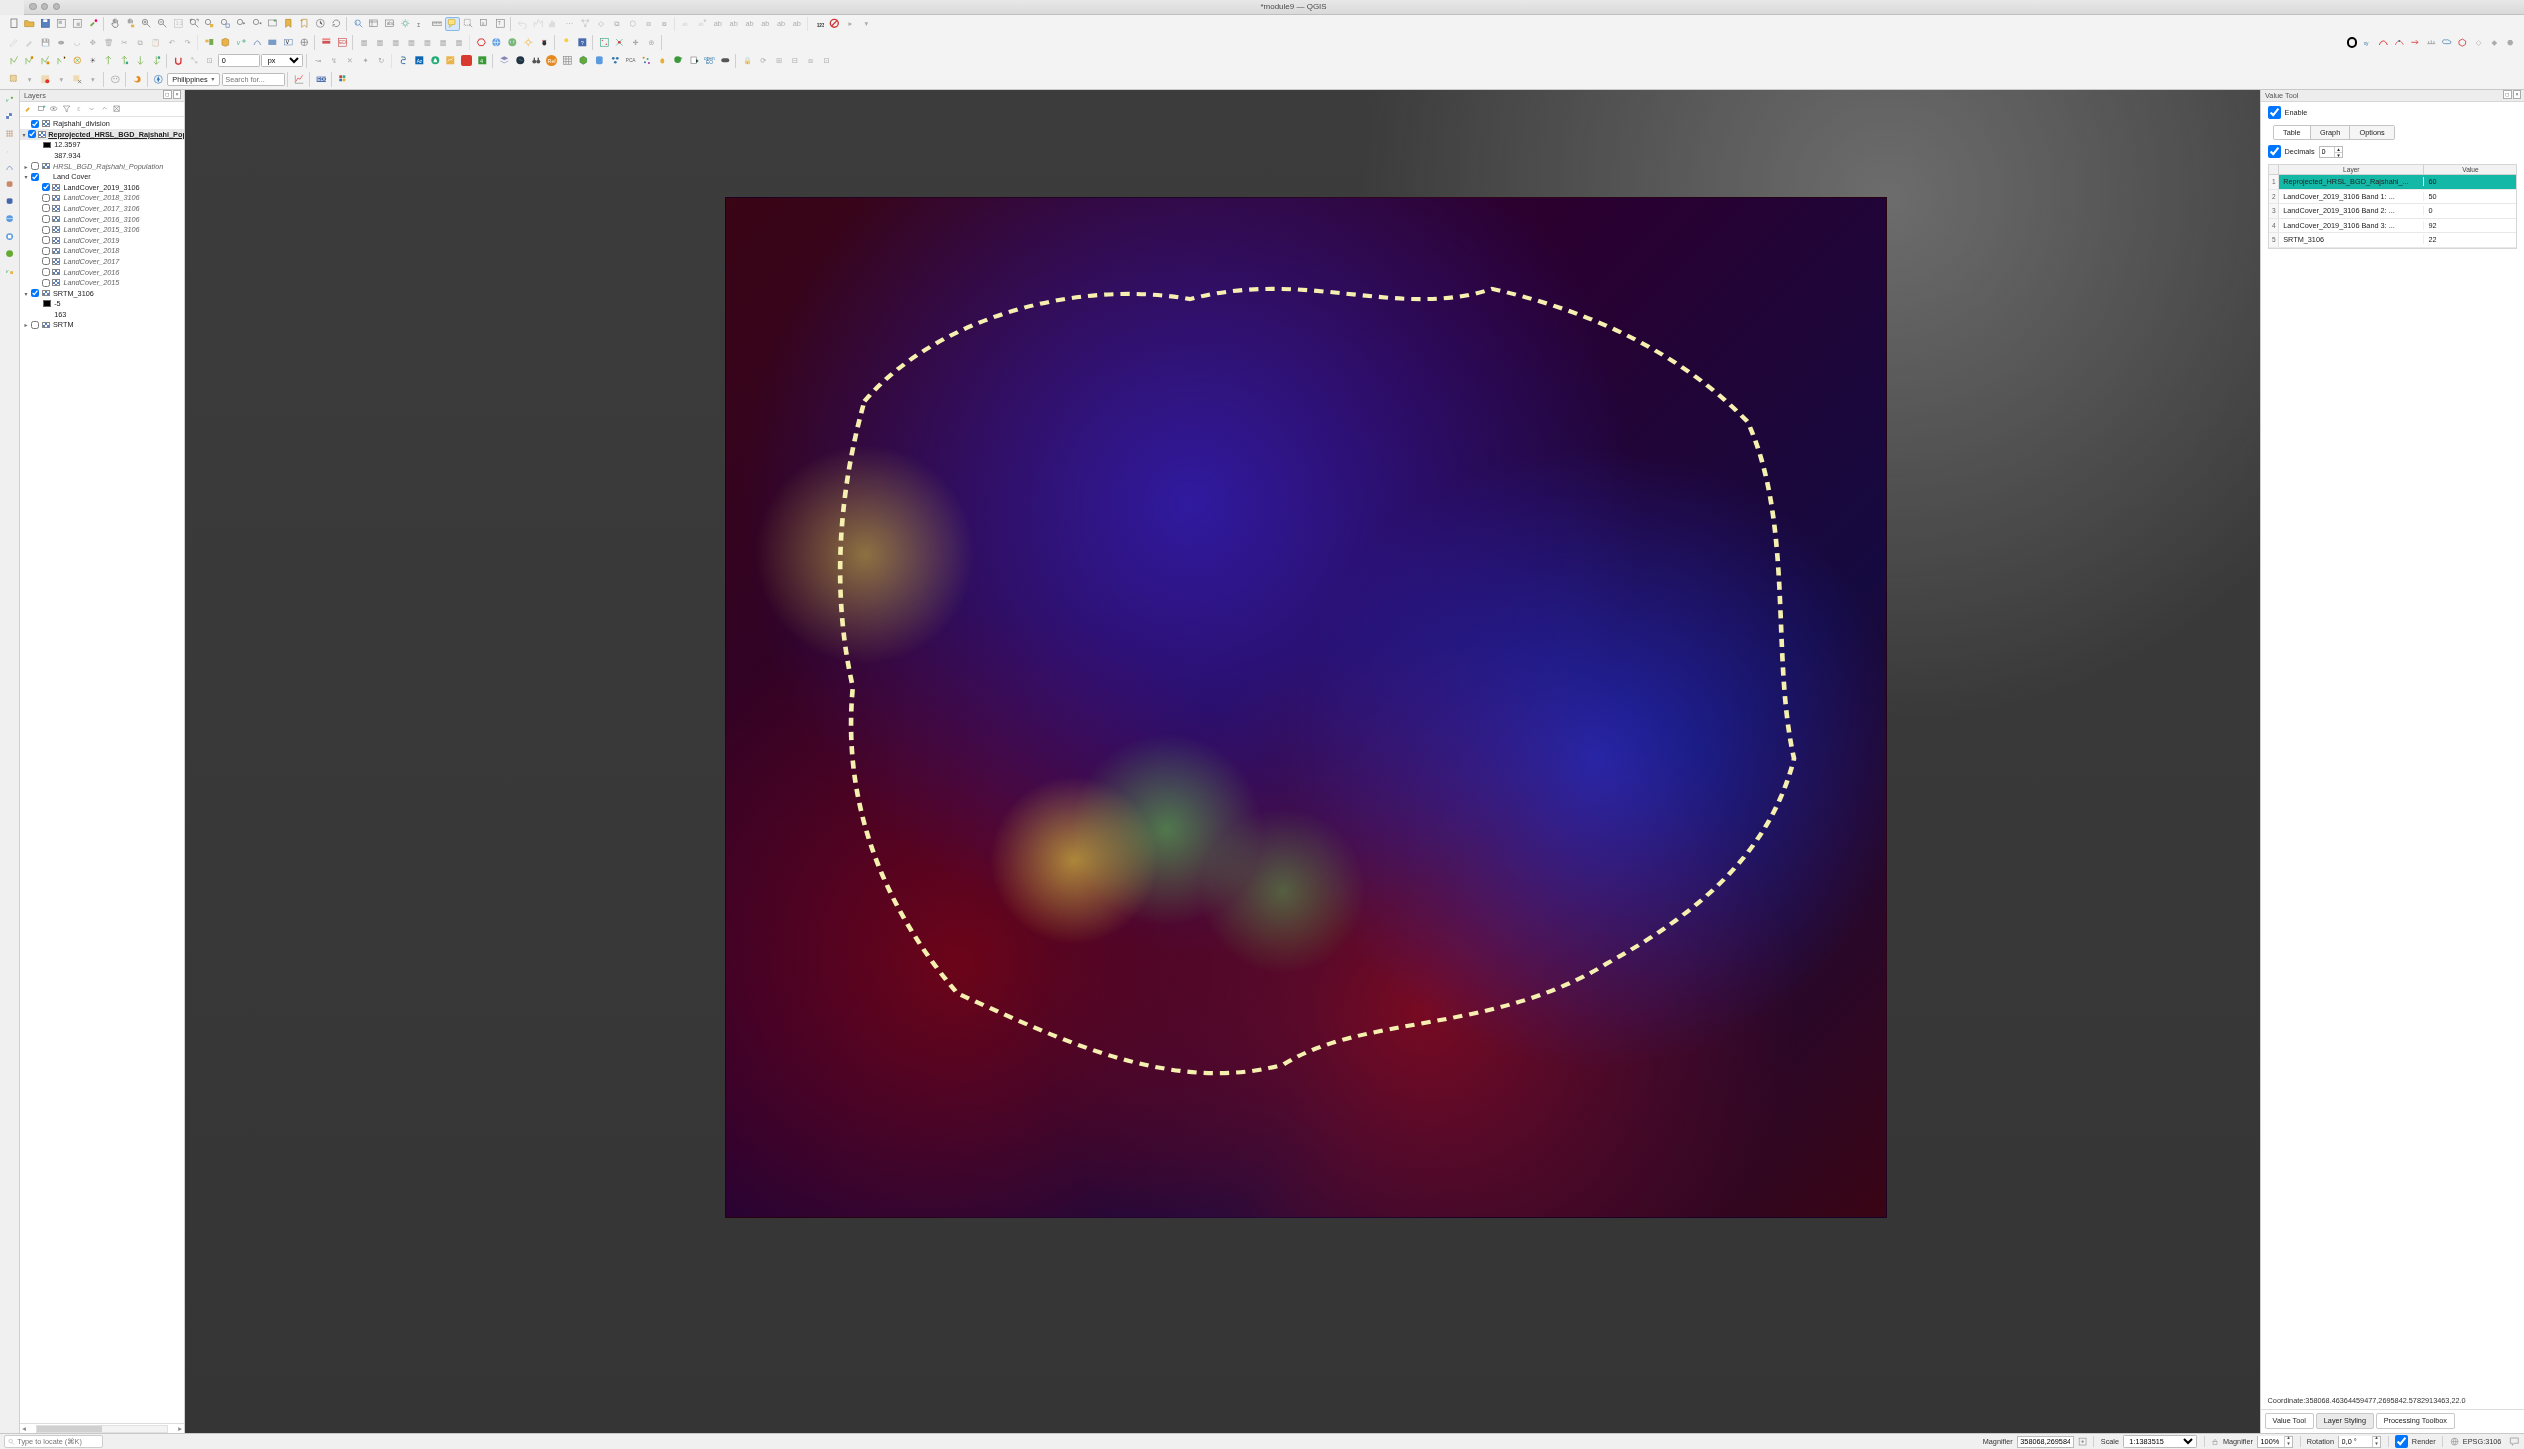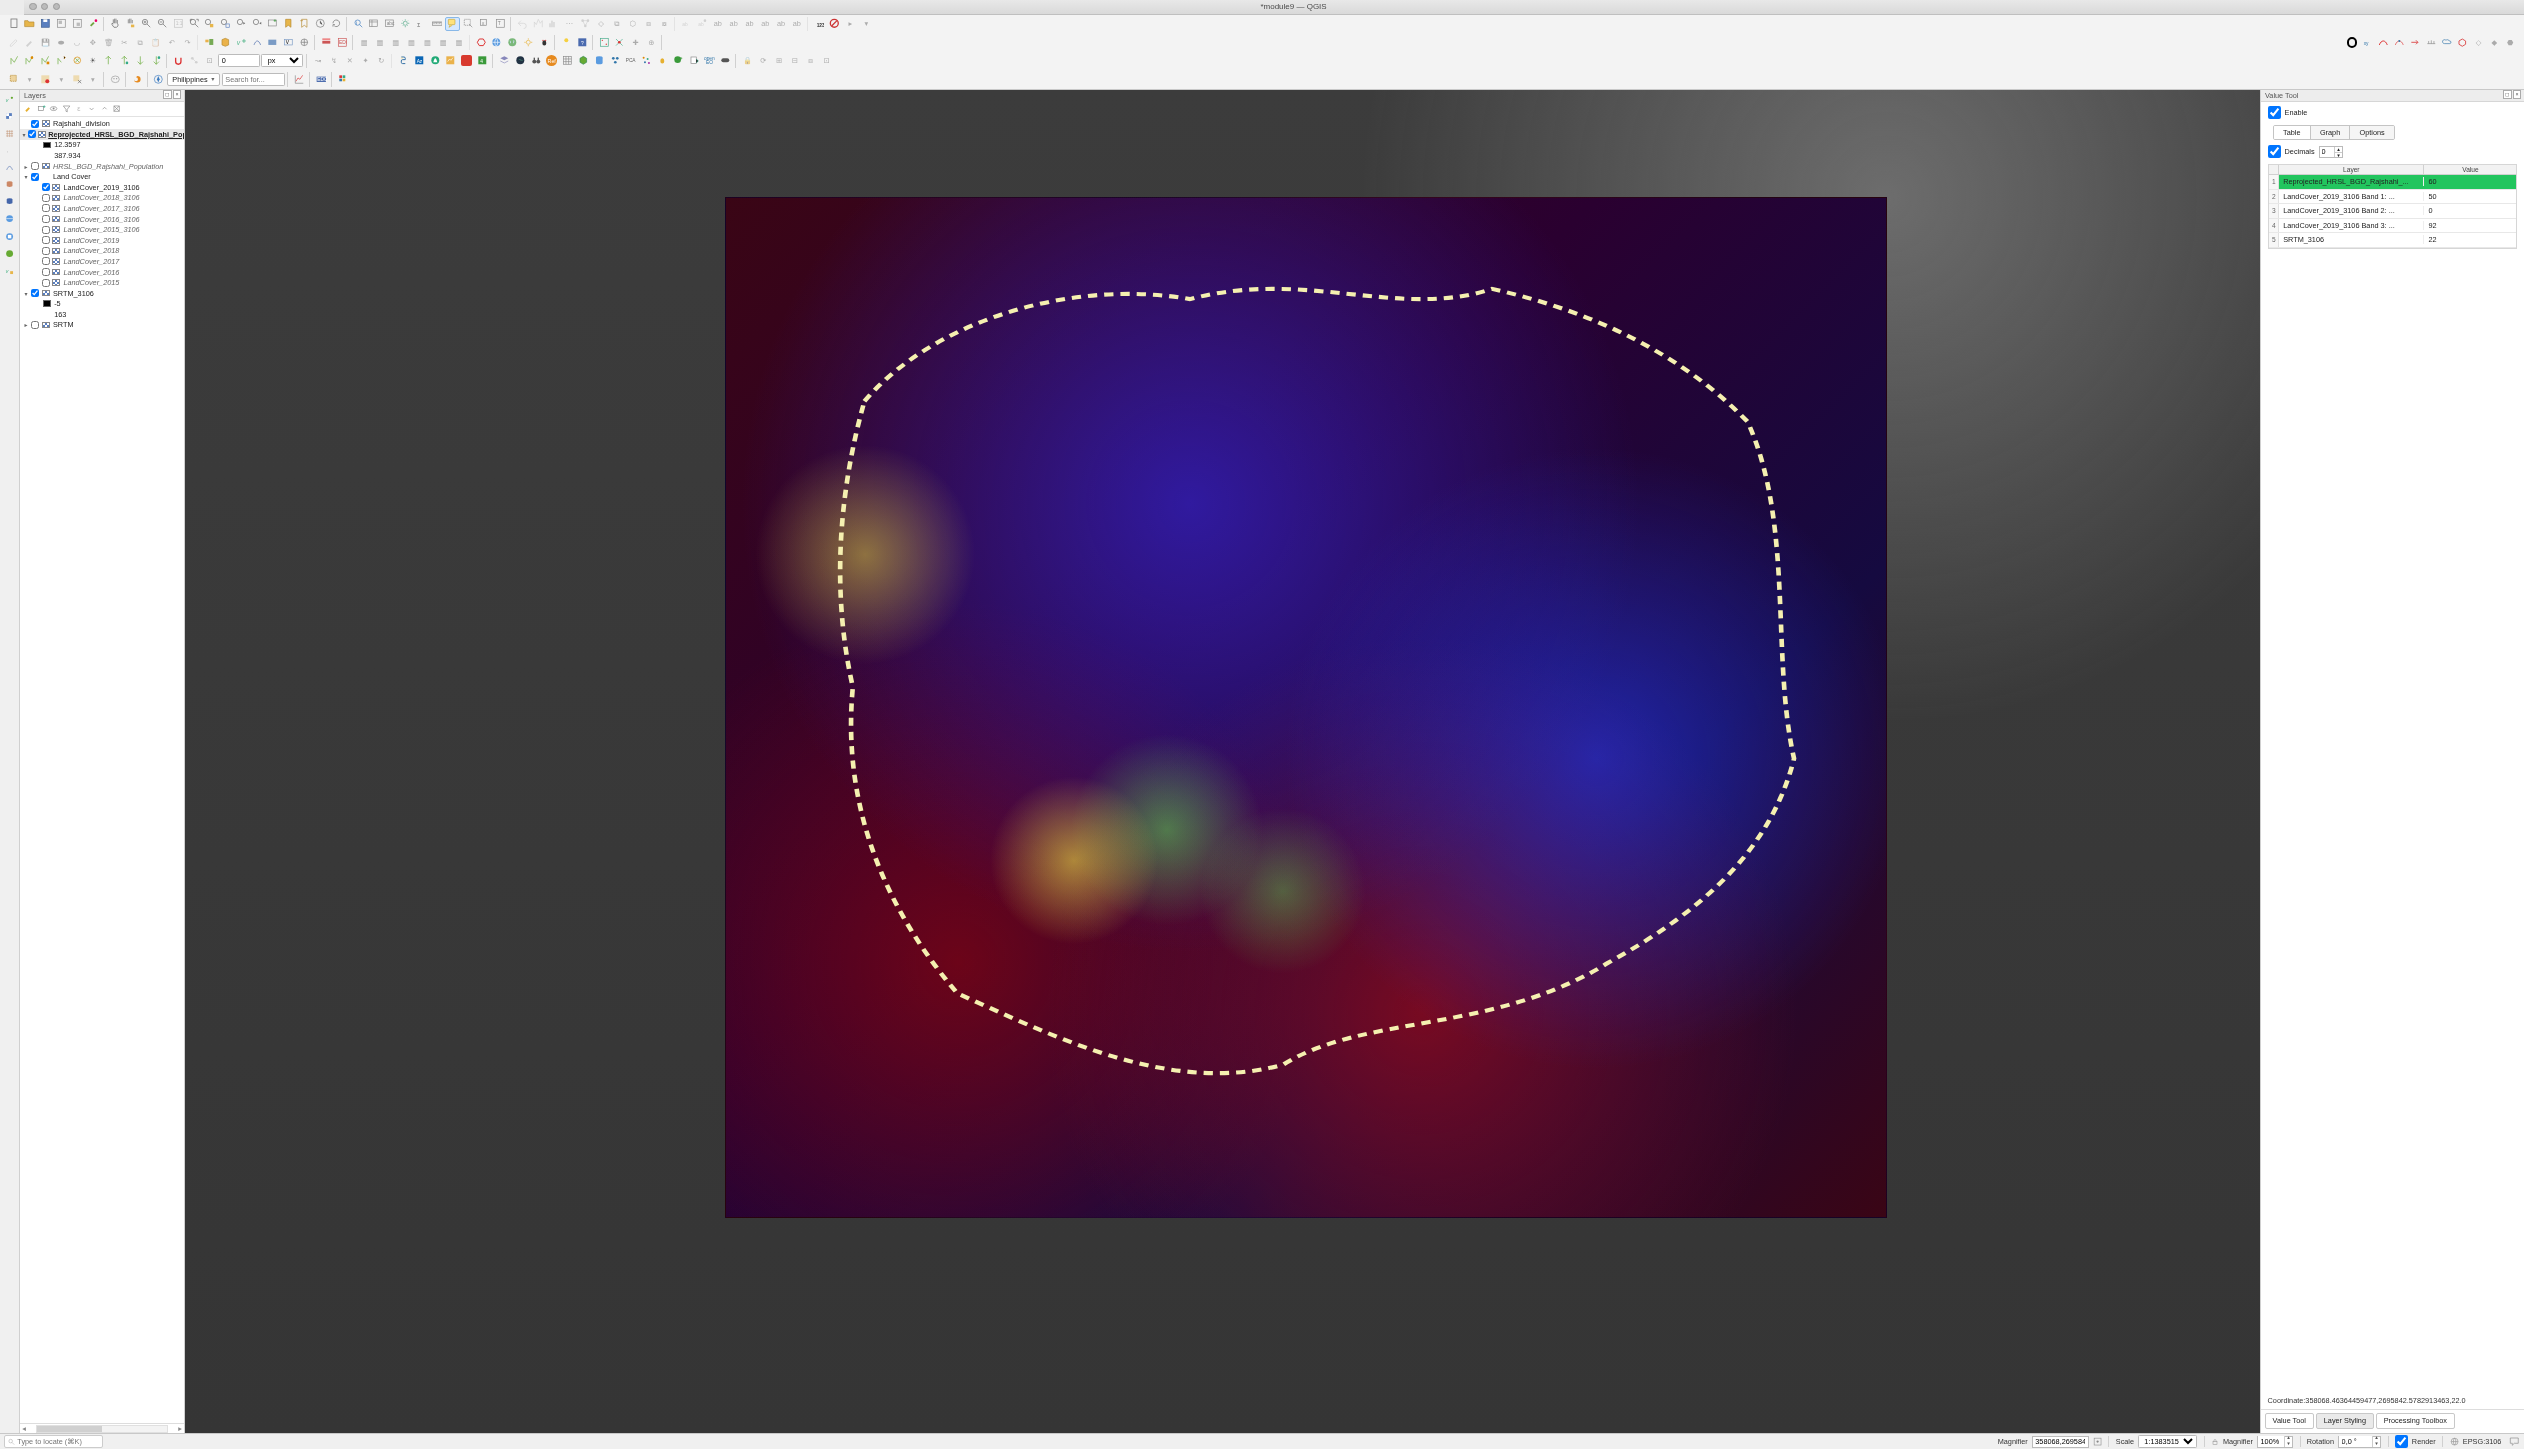--- a/index.html
+++ b/index.html
@@ -66,21 +66,21 @@
 .vt-controls { padding: 4px 6.6px 2.6px 6.6px; display: flex; flex-direction: column; gap: 4px; }
 .vt-row { display: flex; align-items: center; gap: 4px; }
 .vt-tabs { display: flex; border: 0.7px solid #c4c4c4; border-radius: 2px; overflow: hidden; width: fit-content; margin: 2.6px 0 1.3px 5.3px; }
 .vt-tab { padding: 2px 9.2px; cursor: pointer; background: #f5f5f5; border-right: 0.7px solid #c4c4c4; font-size: 7.3px; }
 .vt-tab:last-child { border-right: none; }
 .vt-tab.active { background: #fff; }
 .vt-table { flex: 0 0 auto; margin: 2.6px 6.6px 5.3px 6.6px; border: 0.7px solid #d6d6d6; }
 .vt-head { display: flex; background: #f2f2f2; border-bottom: 0.7px solid #d0d0d0; }
 .vt-head .cell { padding: 1.3px 4px; font-size: 6.6px; color: #444; text-align: center; }
 .vt-body .vrow { display: flex; border-bottom: 0.7px solid #e8e8e8; height: 14.5px; align-items: center; }
-.vt-body .vrow.hl { background: #22c55e; }
+.vt-body .vrow.hl { background: #14b8a6; }
 .vt-body .idx { width: 10.6px; text-align: right; padding-right: 2.6px; color: #666; font-size: 6.6px; border-right: 0.7px solid #e0e0e0; height: 100%; display: flex; align-items: center; justify-content: flex-end; background: #f7f7f7; }
 .vt-body .lname { flex: 1; padding: 0 4px; overflow: hidden; text-overflow: ellipsis; white-space: nowrap; border-right: 0.7px solid #eee; }
 .vt-body .lval { width: 92px; padding: 0 4px; }
 .coord-readout { padding: 4px 6.6px; font-size: 7.3px; color: #333; border-top: 0px; }
 .bottom-tabs { display: flex; gap: 0; border-top: 0.7px solid #ddd; padding: 2.6px 4px 4px 4px; }
 .btab { padding: 2.6px 6.6px; border: 0.7px solid #c8c8c8; border-radius: 2px; margin-right: 2.6px; cursor: pointer; background: #fff; font-size: 7.3px; }
 .btab.active { background: #eaeaea; }
 .statusbar { height: 16px; background: #f0f0f0; border-top: 0.7px solid #c8c8c8; display: flex; align-items: center; padding: 0 4px; gap: 4px; font-size: 7.3px; color: #333; }
 .statusbar .sep { width: 0.7px; height: 10.6px; background: #d0d0d0; margin: 0 2.6px; }
 .statusbar input[type=text] { height: 12px; border: 0.7px solid #bbb; padding: 0 2.6px; font-size: 7.3px; background: #fff; }
@@ -1233,21 +1233,21 @@
     </div>
     <div class="flex1"></div>
     <span>Magnifier</span>
     <input type="text" style="width: 57px;" value="358068,2695843">
     <svg width="9.2" height="9.2" viewBox="0 0 16 16">
         <rect x="2" y="2" width="12" height="12" fill="none" stroke="#888"></rect>
         <circle cx="8" cy="8" r="2" fill="#888"></circle>
       </svg>
     <div class="sep"></div>
     <span>Scale</span>
-    <select class="tb-select" style="width:59px"><option>1:1383515</option></select>
+    <select class="tb-select" style="width:74px"><option>1:1383515</option></select>
     <div class="sep"></div>
     <svg width="8" height="8" viewBox="0 0 16 16">
         <rect x="4" y="7" width="8" height="6" fill="none" stroke="#888"></rect>
         <path d="M6 7V5a2 2 0 1 1 4 0v2" fill="none" stroke="#888"></path>
       </svg>
     <span>Magnifier</span>
     <div class="spin">
       <input value="100%" style="">
       <div class="ar">
           <span>▲</span>

